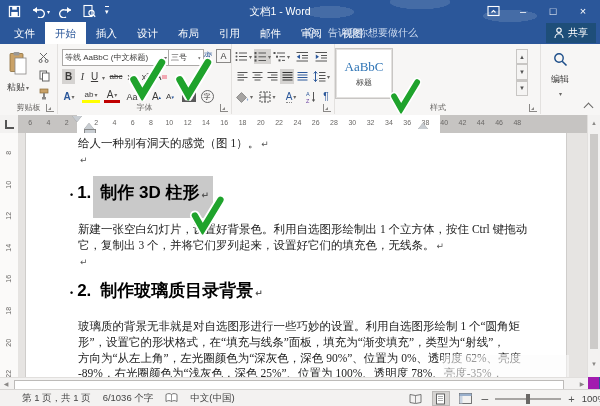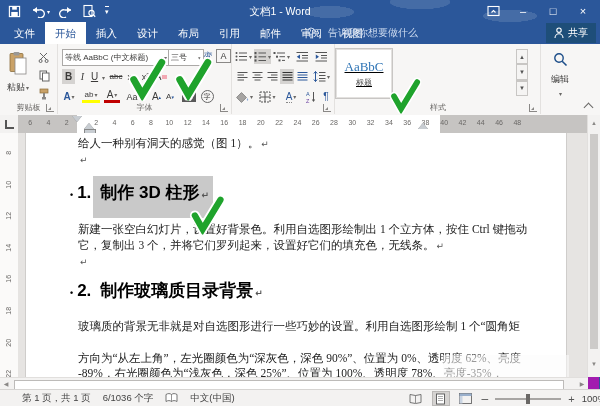--- a/index.html
+++ b/index.html
@@ -40,21 +40,21 @@
             border-left:3px solid transparent;border-bottom:3px solid #8a8886;}
   .rbtn{position:absolute;height:15px;display:flex;align-items:center;justify-content:center;
         font-size:10px;color:#3b3a39;}
   .rbtn.sel{background:#d5d3d1;}
   .dd{font-size:6px;color:#6a6866;margin-left:1px;}
   .combo{position:absolute;background:#fff;border:1px solid #aba9a7;height:15px;display:flex;
          align-items:center;font-size:8px;color:#3b3a39;padding:0 2px;white-space:nowrap;overflow:hidden;}
   .combo .dd{margin-left:auto;}
   
   .stylecard{position:absolute;top:5px;width:54px;height:47px;background:#fff;border:1px solid #e3e1df;
-             display:flex;flex-direction:column;align-items:center;justify-content:center;text-decoration:underline;}
+             display:flex;flex-direction:column;align-items:center;justify-content:center;}
   .stylecard.selected{border:1px solid #8a8886;box-shadow:0 0 0 1px #c8c6c4;}
   .stylecard .prev{font-size:13px;color:#2e74b5;font-family:"Liberation Serif",serif;}
   .stylecard .nm{font-size:8px;color:#444;margin-top:2px;}
   .galcol{position:absolute;width:12px;height:47px;top:5px;display:flex;flex-direction:column;}
   .galbtn{flex:1;border:1px solid #c8c6c4;background:#f5f4f3;font-size:6px;color:#555;
           display:flex;align-items:center;justify-content:center;}
   .chevup{position:absolute;right:8px;bottom:4px;width:6px;height:6px;border-top:1.5px solid #6a6866;
           border-left:1.5px solid #6a6866;transform:rotate(45deg);}
   
   .hruler{position:absolute;left:18px;top:115px;width:570px;height:18px;background:#c6c4c2;
@@ -591,20 +591,23 @@
     <div class="heading" style="left:52px;top:146px;">
       <span class="hb">•</span>
       <span class="hn">2.</span>
       <span>制作玻璃质目录背景</span>
       <span class="pilcrow">↵</span>
     </div>
 
     <div class="docline" style="left:60px;top:186px;">
       <span>玻璃质的背景无非就是对自选图形进行一些巧妙的设置。利用自选图形绘制 1 个“圆角矩</span>
     </div>
+    <div class="docline" style="left:60px;top:202px;">
+      <span>形”，设置它的形状格式，在“填充与线条”面板，填充为“渐变填充”，类型为“射线”，</span>
+    </div>
     <div class="docline" style="left:60px;top:218px;">
       <span>方向为“从左上角”，左光圈颜色为“深灰色，深色 90%”、位置为 0%、透明度 62%、亮度</span>
     </div>
     <div class="docline" style="left:60px;top:233px;">
       <span>-89%，右光圈颜色为“浅灰色，深色 25%”、位置为 100%、透明度 78%、亮度-35%，</span>
     </div>
 
     <div class="watermark" style="left:425px;top:222px;width:122px;height:22px;">
       
     </div>

